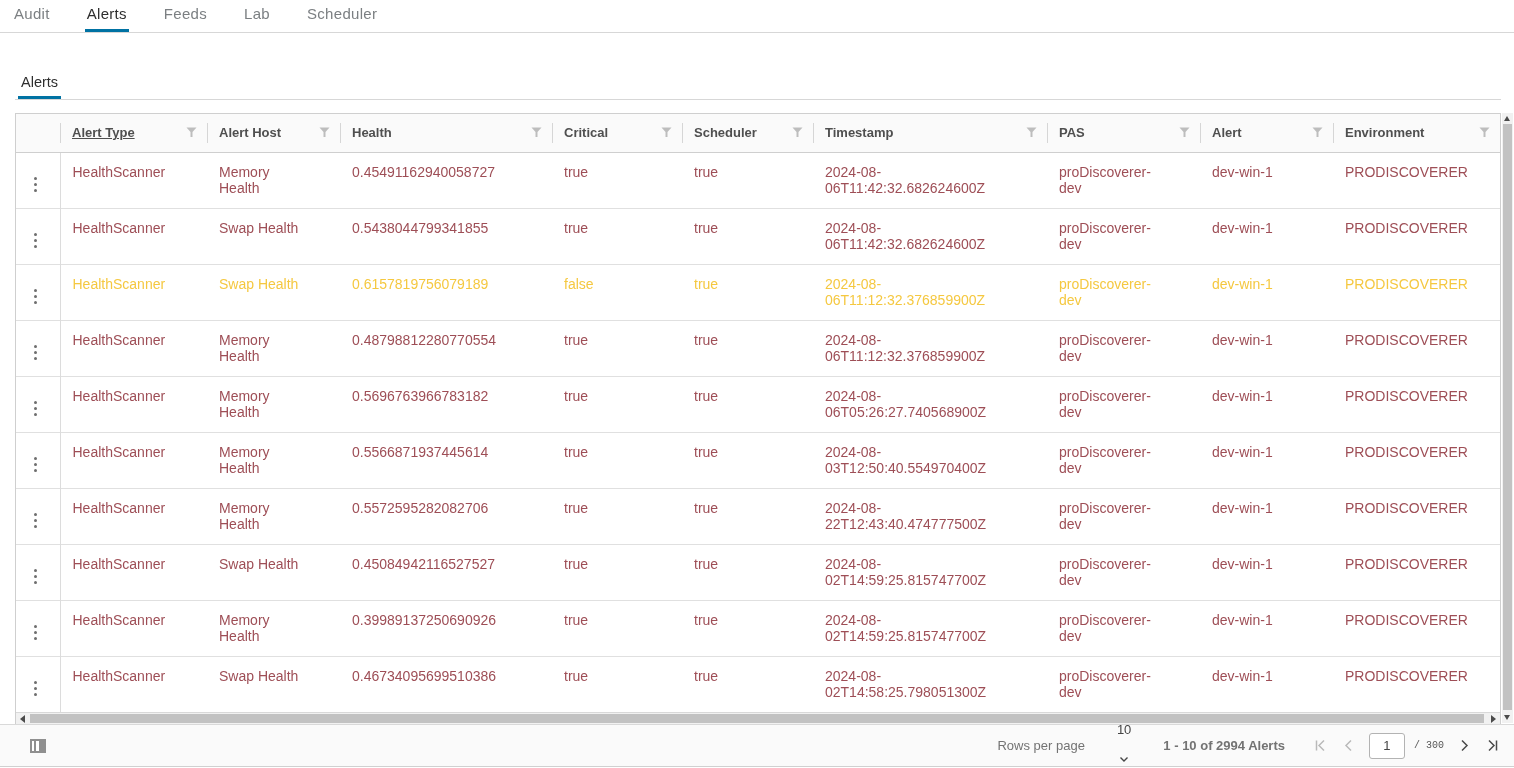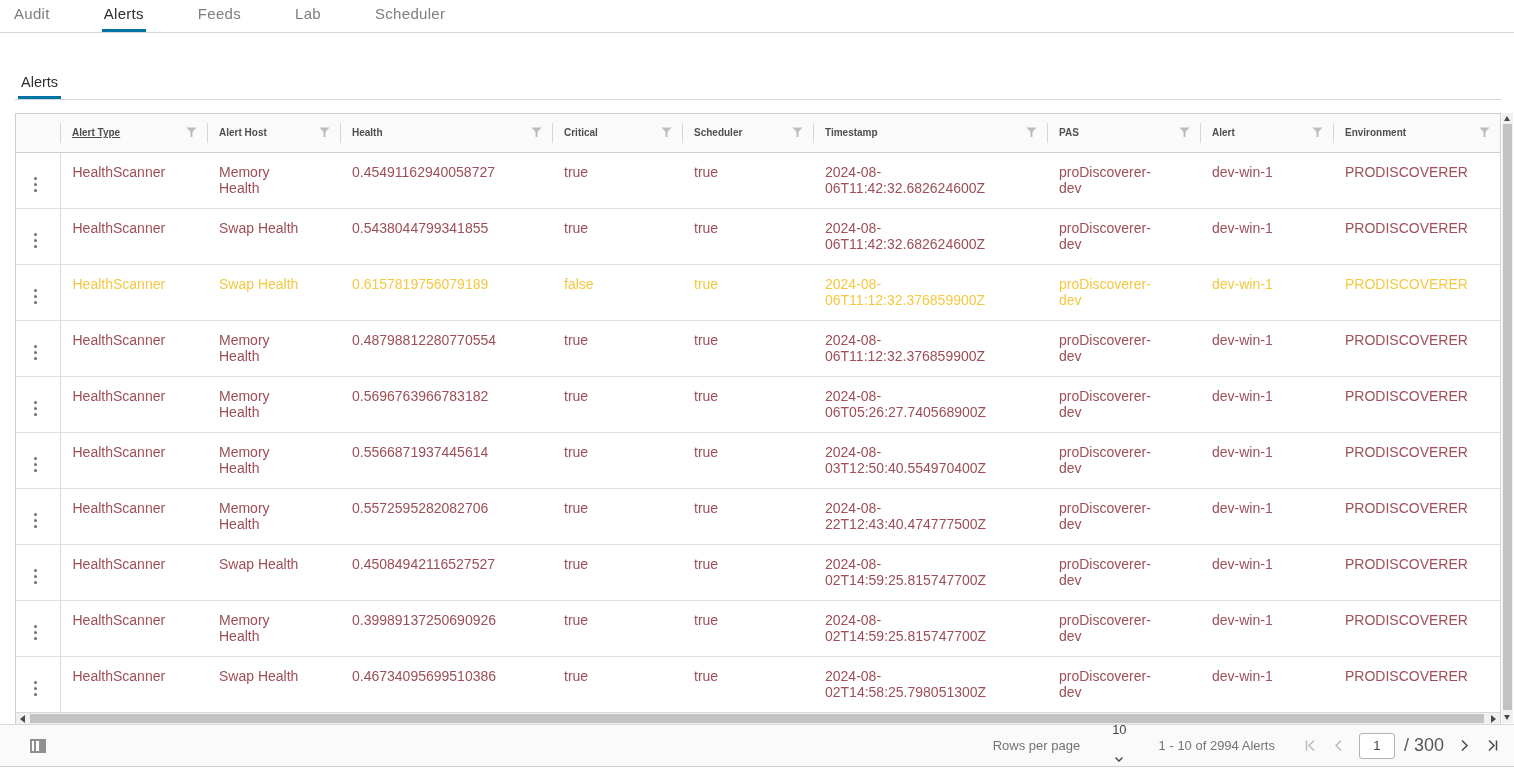--- a/index.html
+++ b/index.html
@@ -1,20 +1,20 @@
 <!DOCTYPE html>
 <html><head>
 <meta charset="utf-8">
 <style>
   * { margin:0; padding:0; box-sizing:border-box; }
   html,body { width:1514px; height:768px; background:#fff; overflow:hidden;
               font-family:"Liberation Sans", sans-serif; }
 
   
-  .top-nav { height:33px; display:flex; align-items:flex-end; gap:50px;
+  .top-nav { height:33px; display:flex; align-items:flex-end; gap:33px;
              padding-left:12px; border-bottom:1px solid #d7d7d7; }
   .top-tab { font-size:15px; letter-spacing:.3px; color:#7b7f82; padding:0 2px 10px 2px;
              cursor:pointer; }
   .top-tab.active { color:#2e2e2e; box-shadow: inset 0 -3px 0 #0072a3; }
 
   
   .section-tabs { margin:40px 13px 0 15px; border-bottom:1px solid #d7d7d7; }
   .section-tab { display:inline-block; margin-left:3px; padding:0 3px 9px 3px;
                  font-size:14.5px; color:#2e2e2e; box-shadow: inset 0 -3px 0 #0072a3;
                  cursor:pointer; }
@@ -22,21 +22,21 @@
   
   .grid-wrap { margin:13px 0 0 15px; display:flex; align-items:stretch; }
   .grid-main { width:1486px; border:1px solid #cfcfcf; border-bottom:none; background:#fff; }
   table { width:100%; border-collapse:collapse; table-layout:fixed; }
 
   col.c-action{width:44px} col.c-alert-type{width:147px} col.c-alert-name{width:133px}
   col.c-health{width:212px} col.c-critical{width:130px} col.c-marginal{width:131px}
   col.c-timestamp{width:234px} col.c-pas{width:153px} col.c-host{width:133px}
 
   thead th { height:38px; background:#fafafa; border-bottom:1px solid #cfcfcf;
-             font-size:10px; font-weight:600; color:#4f4f4f; text-align:left;
+             font-size:13px; font-weight:600; color:#4f4f4f; text-align:left;
              position:relative; padding:0 10px 0 12px; vertical-align:middle; cursor:pointer; }
   thead th .th-inner { display:flex; align-items:center; justify-content:space-between; }
   thead th:not(:first-child)::before { content:""; position:absolute; left:0; top:9px;
              bottom:9px; width:1px; background:#d6d6d6; }
   th.sorted .th-label { text-decoration:underline; }
   .filter-icon { display:inline-flex; margin-left:6px; cursor:pointer; }
 
   tbody td { height:56px; vertical-align:top; padding:11px 10px 0 12px;
              font-size:14px; line-height:16px; overflow-wrap:break-word; }
   tbody tr + tr td { border-top:1px solid #e0e0e0; }
@@ -68,28 +68,28 @@
   
   .grid-footer { height:43px; background:#fafafa; border-top:1px solid #d9d9d9;
                  border-bottom:1px solid #d0d0d0; display:flex; align-items:center;
                  padding:0 14px 0 30px; font-size:13px; color:#737373; }
   .col-picker-icon { width:16px; height:14px; border:2px solid #8f8f8f; cursor:pointer;
       background:linear-gradient(90deg,#fff 0 2px,#8f8f8f 2px 4px,#fff 4px 7px,#8f8f8f 7px 12px); }
   .footer-right { margin-left:auto; display:flex; align-items:center; gap:28px; }
   .rpp { display:flex; align-items:center; gap:24px; }
   .rpp-select { display:flex; align-items:center; gap:16px; padding:0 4px 3px 8px;
                 border-bottom:1px solid #8f8f8f; color:#454545; cursor:pointer;flex-direction:column; }
-  .range-text { color:#737373; }
+  .range-text { color:#737373;font-weight:bold; }
   .pager { display:flex; align-items:center; gap:13px; }
   .pg-btn { display:inline-flex; cursor:pointer; }
   .pg-btn.disabled { color:#b9b9b9; } .pg-btn.enabled { color:#4a4a4a; }
   .page-input { width:36px; height:26px; border:1px solid #b3b3b3; border-radius:3px;
                 text-align:center; font-size:13px; color:#454545; background:#fff;
                 font-family:"Liberation Sans", sans-serif; }
-  .page-total { color:#565656; font-size:18px; margin-left:-4px; }
+  .page-total { color:#565656; font-size:10px; margin-left:-4px;font-family:Liberation Mono, monospace; }
 </style>
 </head>
 <body>
 
 <div class="top-nav">
   <span class="top-tab">Audit</span>
   <span class="top-tab active">Alerts</span>
   <span class="top-tab">Feeds</span>
   <span class="top-tab">Lab</span>
   <span class="top-tab">Scheduler</span>

